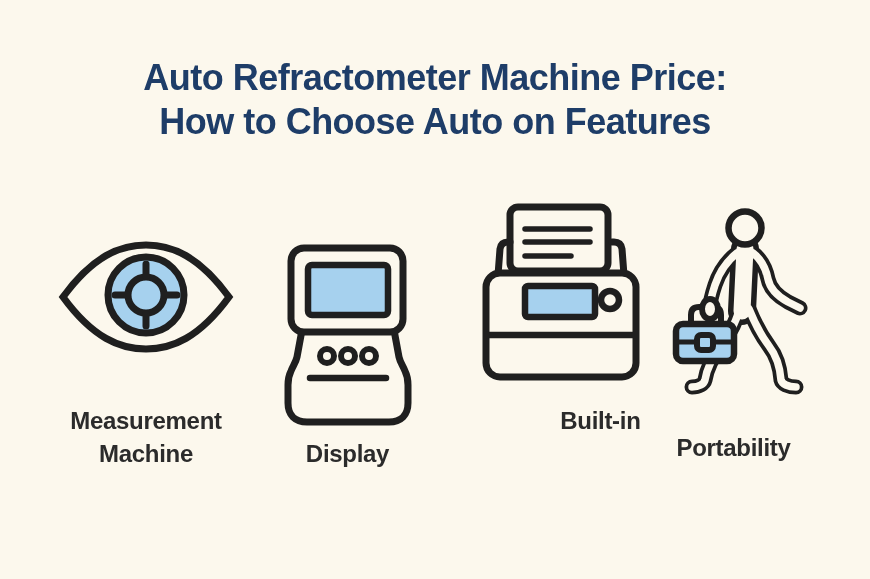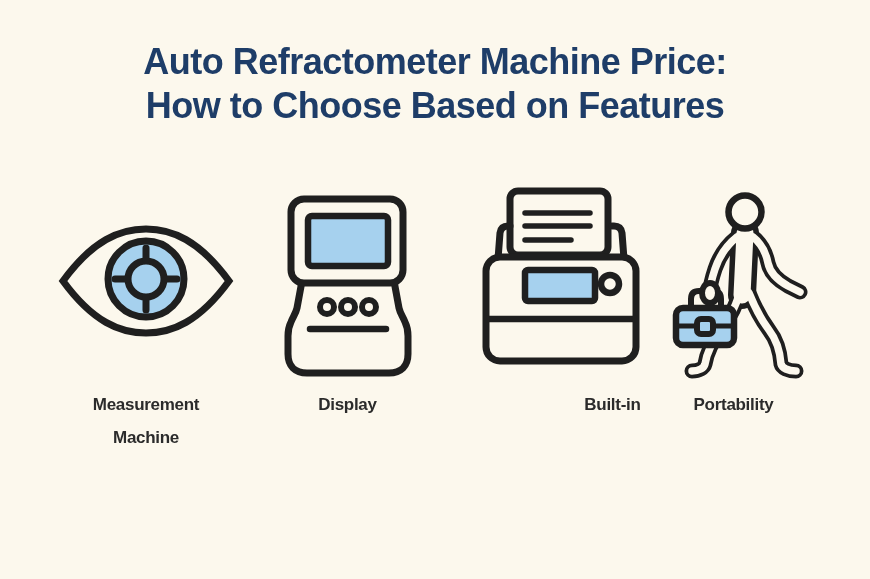--- a/index.html
+++ b/index.html
@@ -11,60 +11,61 @@
   }
   .page{position:relative;width:870px;height:579px;}
   .title{
     padding-top:40px;
     text-align:center;
     color:#1e3d68;
     font-size:36px;
     font-weight:bold;
     line-height:44px;
     letter-spacing:-0.5px;
+    margin-top:16px;
   }
   .features{
     margin-top:52px;
     display:flex;
     justify-content:center;
   }
   .feature{
     display:flex;
     flex-direction:column;
     align-items:center;
   }
   .feature.f1{width:205px;}
-  .feature.f2{width:198px;}
+  .feature.f2{width:198px;justify-content:flex-end;}
   .feature.f3{width:194px;align-items:flex-end;}
-  .feature.f4{width:186px;}
+  .feature.f4{width:186px;gap:27px;}
   .icon-box{
     height:202px;
     display:flex;
     align-items:center;
     justify-content:center;
   }
   .label{
     margin-top:6px;
     text-align:center;
-    font-size:17px;
+    font-size:24px;
     font-weight:bold;
     color:#2b2b2b;
     line-height:33px;
     letter-spacing:-0.3px;
   }
   .label span{display:block;}
 </style>
 </head>
 <body>
 
 <div class="page">
 
   <div class="title">
     <div>Auto Refractometer Machine Price:</div>
-    <div>How to Choose Based on Features</div>
+    <div>How to Choose Auto on Features</div>
   </div>
 
   <div class="features">
 
     <div class="feature f1">
       <div class="icon-box">
         <svg width="176" height="124" viewBox="0 0 176 124">
           <path d="M5 62 C35 21 62 10 88 10 C114 10 141 21 171 62 C141 103 114 114 88 114 C62 114 35 103 5 62 Z" fill="none" stroke="#1f1f1f" stroke-width="7" stroke-linejoin="miter"></path>
           <circle cx="88" cy="60" r="38" fill="#a6d1ee" stroke="#1f1f1f" stroke-width="7"></circle>
           <circle cx="88" cy="60" r="18" fill="none" stroke="#1f1f1f" stroke-width="7"></circle>

